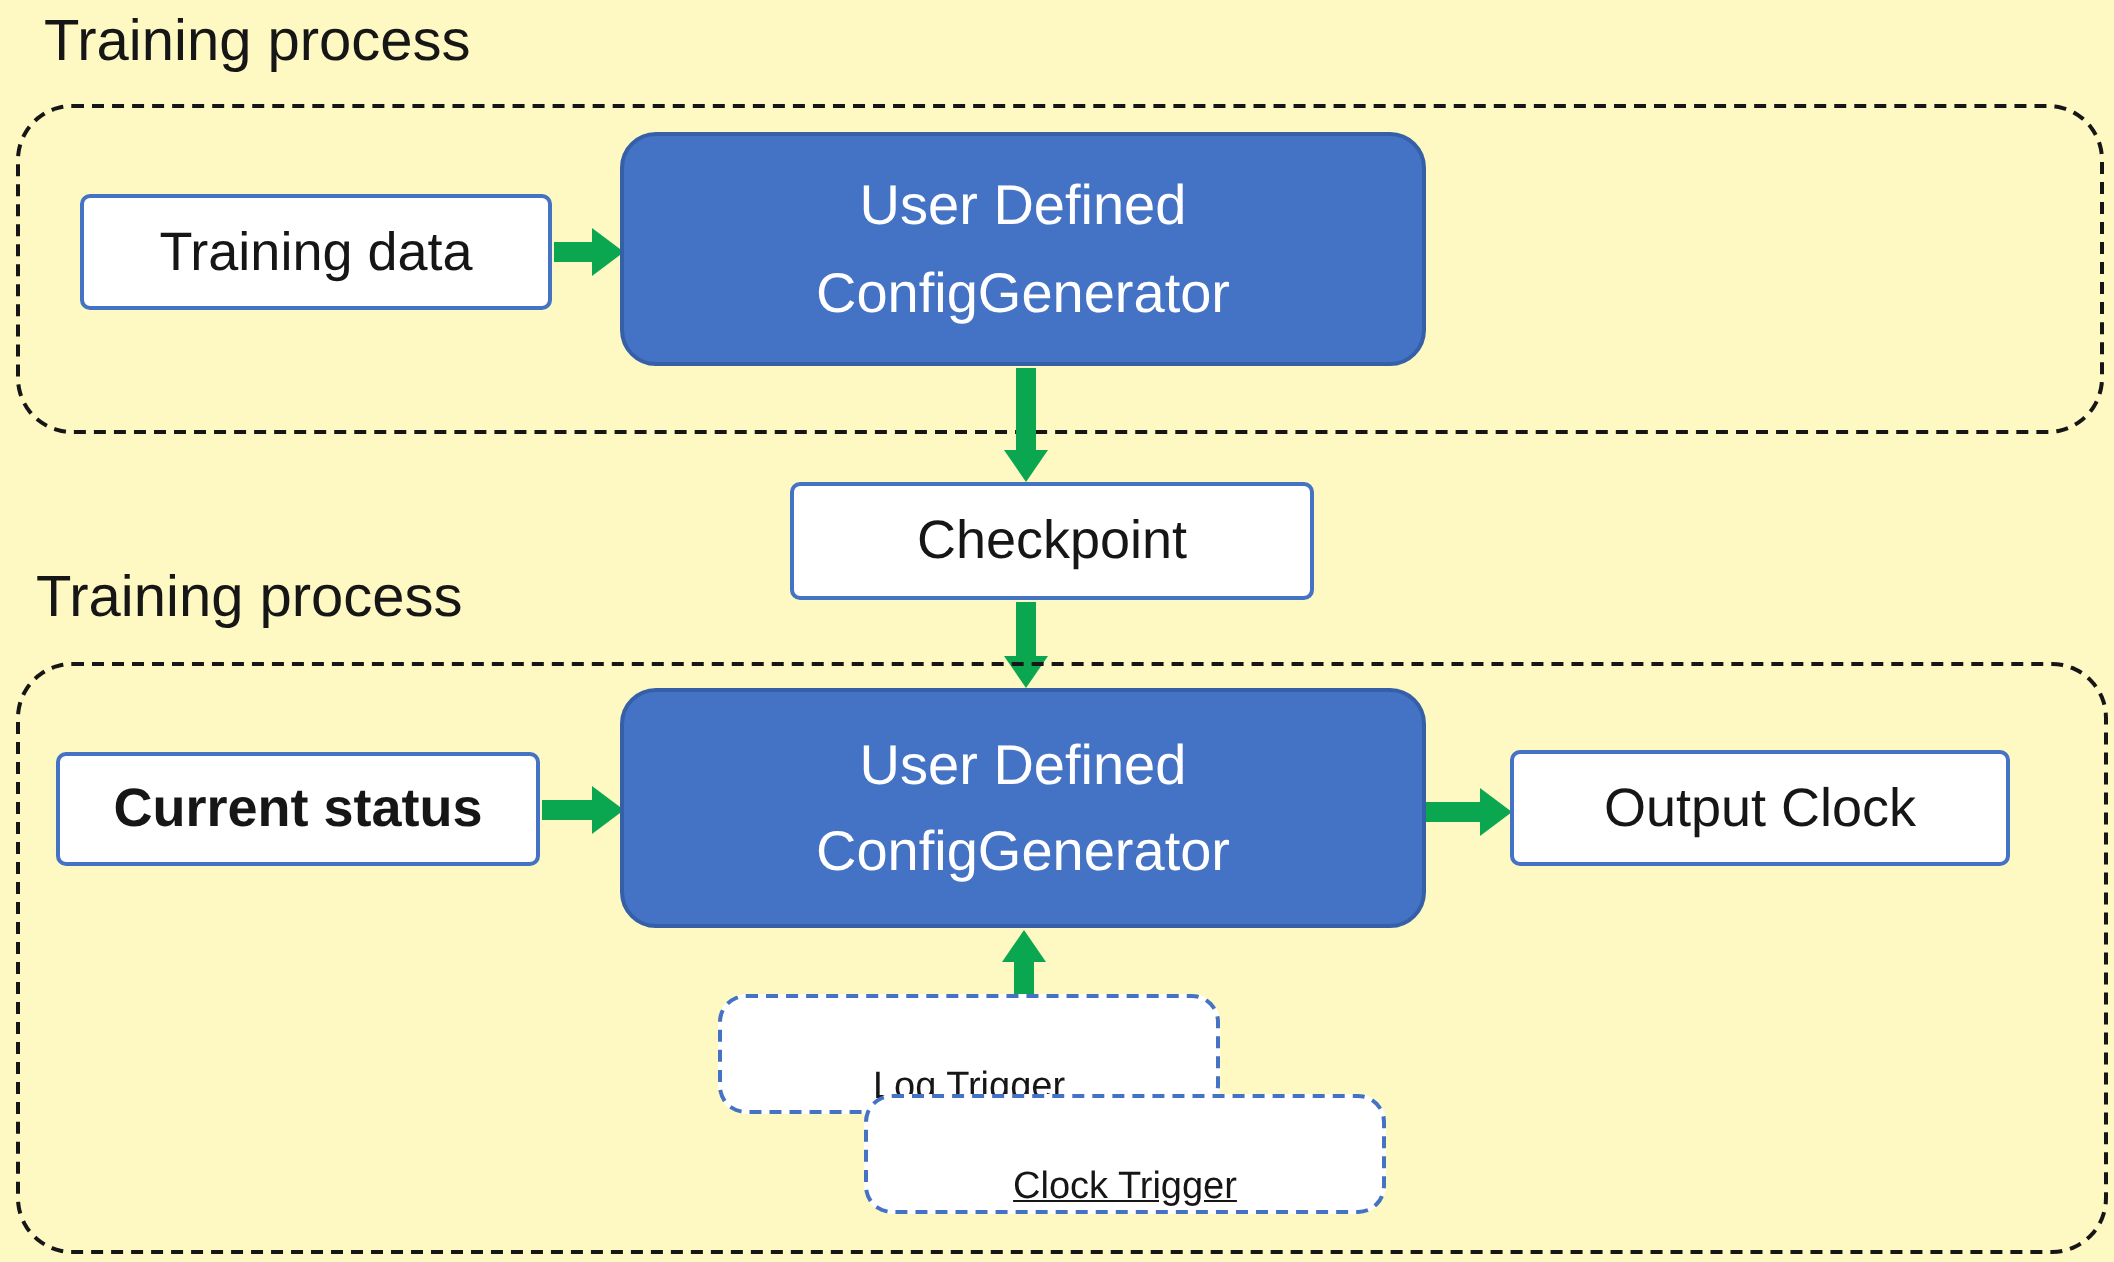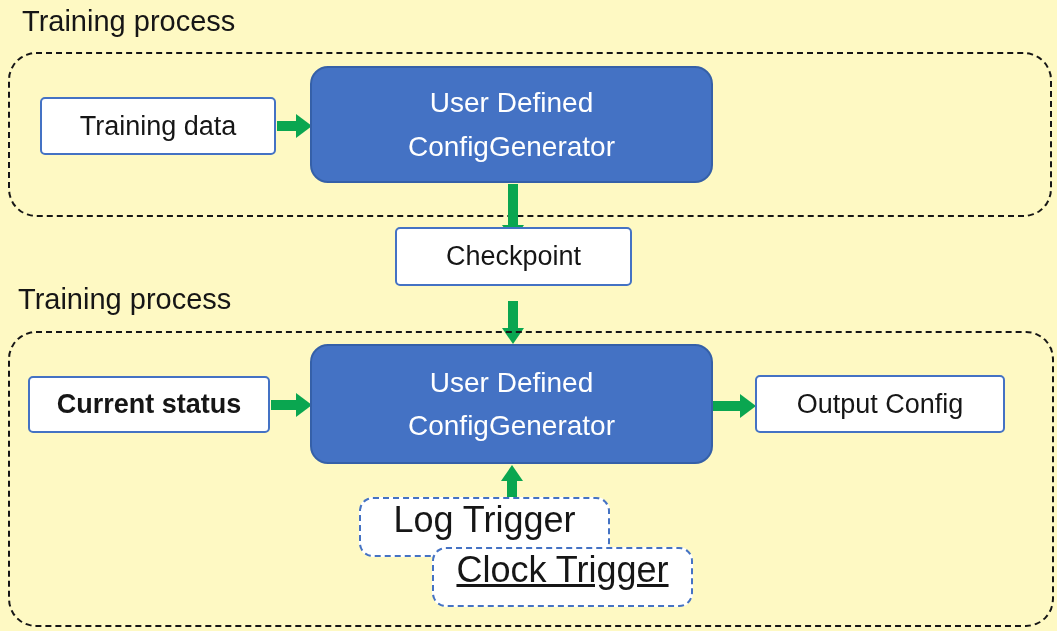--- a/index.html
+++ b/index.html
@@ -50,23 +50,23 @@
     color: #ffffff;
     text-align: left;
     box-sizing: border-box;
   }
   .trigger-box {
     position: absolute;
     background: #ffffff;
     border: 2px dashed #4472C4;
     border-radius: 14px;
     display: flex;
-    align-items: flex-start;
+    align-items: flex-end;
     justify-content: center;
-    font-size: 36px;
+    font-size: 19px;
     color: #161616;
     white-space: nowrap;
     box-sizing: border-box;
   }
   .arrow { position: absolute; display: flex; }
   .arrow.h { flex-direction: row; align-items: center; }
   .arrow.v { flex-direction: column; align-items: center; }
   .shaft-h { height: 10px; background: #0AA650; flex: 1 1 auto; }
   .shaft-v { width: 10px; background: #0AA650; flex: 1 1 auto; }
   .head-right {
@@ -109,21 +109,21 @@
   <div class="blue-box" style="left:310px; top:66px; width:403px; height:117px;">
     <span>User Defined</span>
     <span>ConfigGenerator</span>
   </div>
 
   <div class="arrow v" style="left:502px; top:184px; width:22px; height:57px;">
     <div class="shaft-v"></div>
     <div class="head-down"></div>
   </div>
 
-  <div class="white-box" style="left:395px; top:227px; width:237px; height:59px;">
+  <div class="white-box" style="left:395px; top:241px; width:262px; height:59px;">
     <span>Checkpoint</span>
   </div>
 
   <div class="arrow v" style="left:502px; top:301px; width:22px; height:43px;">
     <div class="shaft-v"></div>
     <div class="head-down"></div>
   </div>
 
   <div class="section-label" style="left:18px; top:283px;">Training process</div>
 
@@ -142,21 +142,21 @@
     <span>User Defined</span>
     <span>ConfigGenerator</span>
   </div>
 
   <div class="arrow h" style="left:713px; top:394px; width:43px; height:24px;">
     <div class="shaft-h"></div>
     <div class="head-right"></div>
   </div>
 
   <div class="white-box" style="left:755px; top:375px; width:250px; height:58px;">
-    <span>Output Config</span>
+    <span>Output Clock</span>
   </div>
 
   <div class="arrow v" style="left:501px; top:465px; width:22px; height:33px;">
     <div class="head-up"></div>
     <div class="shaft-v"></div>
   </div>
 
   <div class="trigger-box" style="left:359px; top:497px; width:251px; height:60px; z-index:1;">
     <span>Log Trigger</span>
   </div>

